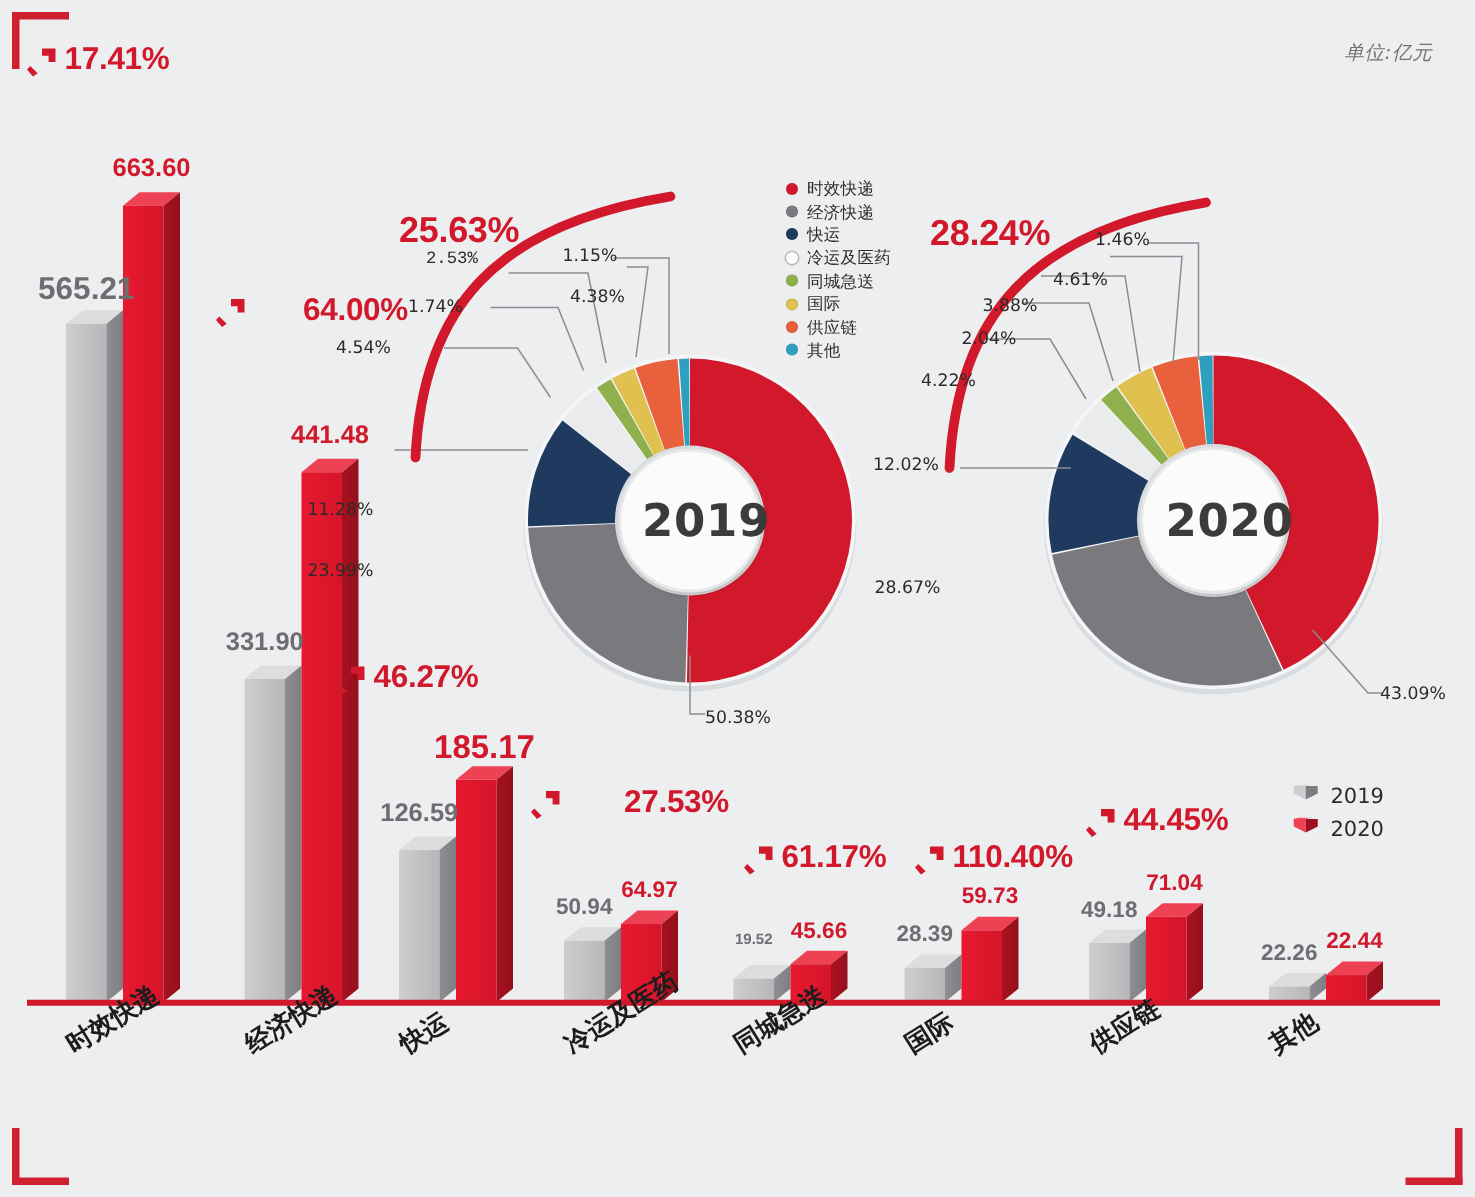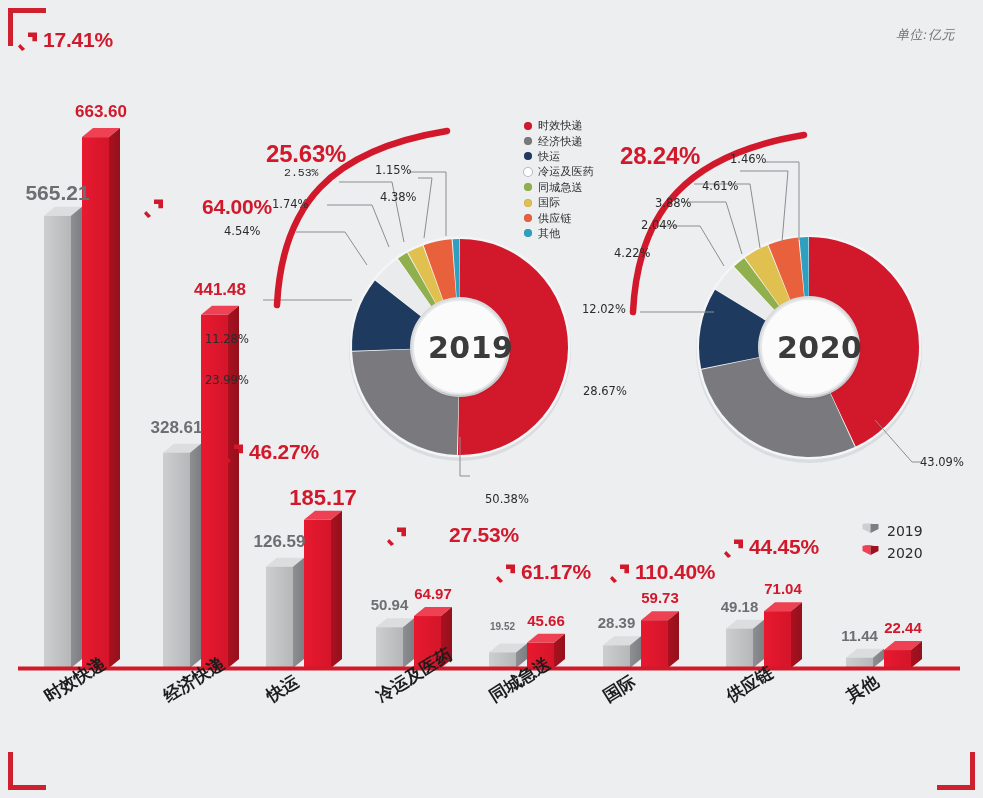--- a/index.html
+++ b/index.html
@@ -300,21 +300,21 @@
     </div>
   <div class="growth" style="left:222px;top:440px;">
     <span class="arrow">
         <svg width="24" height="24" viewBox="0 0 24 24" aria-hidden="true">
           <path d="M6.2 19.3 L16.4 9.1 L12.0 9.1 L12.0 4.4 L21.0 4.4 L21.0 13.3 L16.4 13.3 L16.4 9.1 Z" fill="#d2182b"></path>
           <path d="M4.2 16.0 L9.1 20.9 L6.0 23.0 L2.0 18.4 Z" fill="#d2182b"></path>
         </svg>
       </span>
     <span class="pct">46.27%</span>
     </div>
-  <div class="growth" style="left:385px;top:523px;gap:40px;">
+  <div class="growth" style="left:352px;top:523px;gap:40px;">
     <span class="arrow">
         <svg width="24" height="24" viewBox="0 0 24 24" aria-hidden="true">
           <path d="M6.2 19.3 L16.4 9.1 L12.0 9.1 L12.0 4.4 L21.0 4.4 L21.0 13.3 L16.4 13.3 L16.4 9.1 Z" fill="#d2182b"></path>
           <path d="M4.2 16.0 L9.1 20.9 L6.0 23.0 L2.0 18.4 Z" fill="#d2182b"></path>
         </svg>
       </span>
     <span class="pct">27.53%</span>
     </div>
   <div class="growth" style="left:494px;top:560px;">
     <span class="arrow">
@@ -347,49 +347,49 @@
   <div class="growth pie-growth" style="left:266px;top:140px;">
     <span class="pct">25.63%</span>
     </div>
   <div class="growth pie-growth" style="left:620px;top:142px;">
     <span class="pct">28.24%</span>
     </div>
 
   <div id="valuelabels">
       <div class="vlabel y19" style="font-size: 21px; left: 57.5px; top: 180.832px; transform: translateX(-50%);">565.21</div>
       <div class="vlabel y20" style="font-size: 17px; left: 101px; top: 102.12px; transform: translateX(-50%);">663.60</div>
-      <div class="vlabel y19" style="font-size: 17px; left: 176.5px; top: 417.648px; transform: translateX(-50%);">328.61</div>
+      <div class="vlabel y19" style="font-size: 17px; left: 176.5px; top: 417.648px; transform: translateX(-50%);">331.90</div>
       <div class="vlabel y20" style="font-size: 17px; left: 220px; top: 279.816px; transform: translateX(-50%);">441.48</div>
       <div class="vlabel y19" style="font-size: 17px; left: 279.5px; top: 531.728px; transform: translateX(-50%);">126.59</div>
       <div class="vlabel y20" style="font-size: 22px; left: 323px; top: 484.864px; transform: translateX(-50%);">185.17</div>
       <div class="vlabel y19" style="font-size: 15px; left: 389.5px; top: 596.248px; transform: translateX(-50%);">50.94</div>
       <div class="vlabel y20" style="font-size: 15px; left: 433px; top: 585.024px; transform: translateX(-50%);">64.97</div>
       <div class="vlabel y19" style="font-size: 10px; left: 502.5px; top: 621.384px; transform: translateX(-50%);">19.52</div>
       <div class="vlabel y20" style="font-size: 15px; left: 546px; top: 611.832px; transform: translateX(-50%);">45.66</div>
       <div class="vlabel y19" style="font-size: 15px; left: 616.5px; top: 614.288px; transform: translateX(-50%);">28.39</div>
       <div class="vlabel y20" style="font-size: 15px; left: 660px; top: 589.216px; transform: translateX(-50%);">59.73</div>
       <div class="vlabel y19" style="font-size: 15px; left: 739.5px; top: 597.656px; transform: translateX(-50%);">49.18</div>
       <div class="vlabel y20" style="font-size: 15px; left: 783px; top: 580.168px; transform: translateX(-50%);">71.04</div>
-      <div class="vlabel y19" style="font-size: 15px; left: 859.5px; top: 626.664px; transform: translateX(-50%);">11.44</div>
+      <div class="vlabel y19" style="font-size: 15px; left: 859.5px; top: 626.664px; transform: translateX(-50%);">22.26</div>
       <div class="vlabel y20" style="font-size: 15px; left: 903px; top: 619.048px; transform: translateX(-50%);">22.44</div>
     </div>
 
   <div id="catlabels">
       <div class="catlabel" style="left: 40px; top: 688px;">时效快递</div>
       <div class="catlabel" style="left: 159px; top: 688px;">经济快递</div>
       <div class="catlabel" style="left: 262px; top: 688px;">快运</div>
       <div class="catlabel" style="left: 372px; top: 688px;">冷运及医药</div>
       <div class="catlabel" style="left: 485px; top: 688px;">同城急送</div>
       <div class="catlabel" style="left: 599px; top: 688px;">国际</div>
       <div class="catlabel" style="left: 722px; top: 688px;">供应链</div>
       <div class="catlabel" style="left: 842px; top: 688px;">其他</div>
     </div>
 
   <div id="pielabels2019">
-      <div class="plabel" style="left: 470px; top: 492px; margin-left: 15px;">50.38%</div>
+      <div class="plabel" style="left: 470px; top: 471px;">50.38%</div>
       <div class="plabel" style="left: 205px; top: 373px;">23.99%</div>
       <div class="plabel" style="left: 205px; top: 296px; margin-top: 36px;">11.28%</div>
       <div class="plabel" style="left: 224px; top: 224px;">4.54%</div>
       <div class="plabel" style="left: 272px; top: 197px;">1.74%</div>
       <div class="plabel" style="left: 284px; top: 166px; font-family: Liberation Mono, monospace;">2.53%</div>
       <div class="plabel" style="left: 380px; top: 190px;">4.38%</div>
       <div class="plabel" style="left: 375px; top: 163px;">1.15%</div>
     </div>
   <div id="pielabels2020">
       <div class="plabel" style="left: 920px; top: 455px;">43.09%</div>

